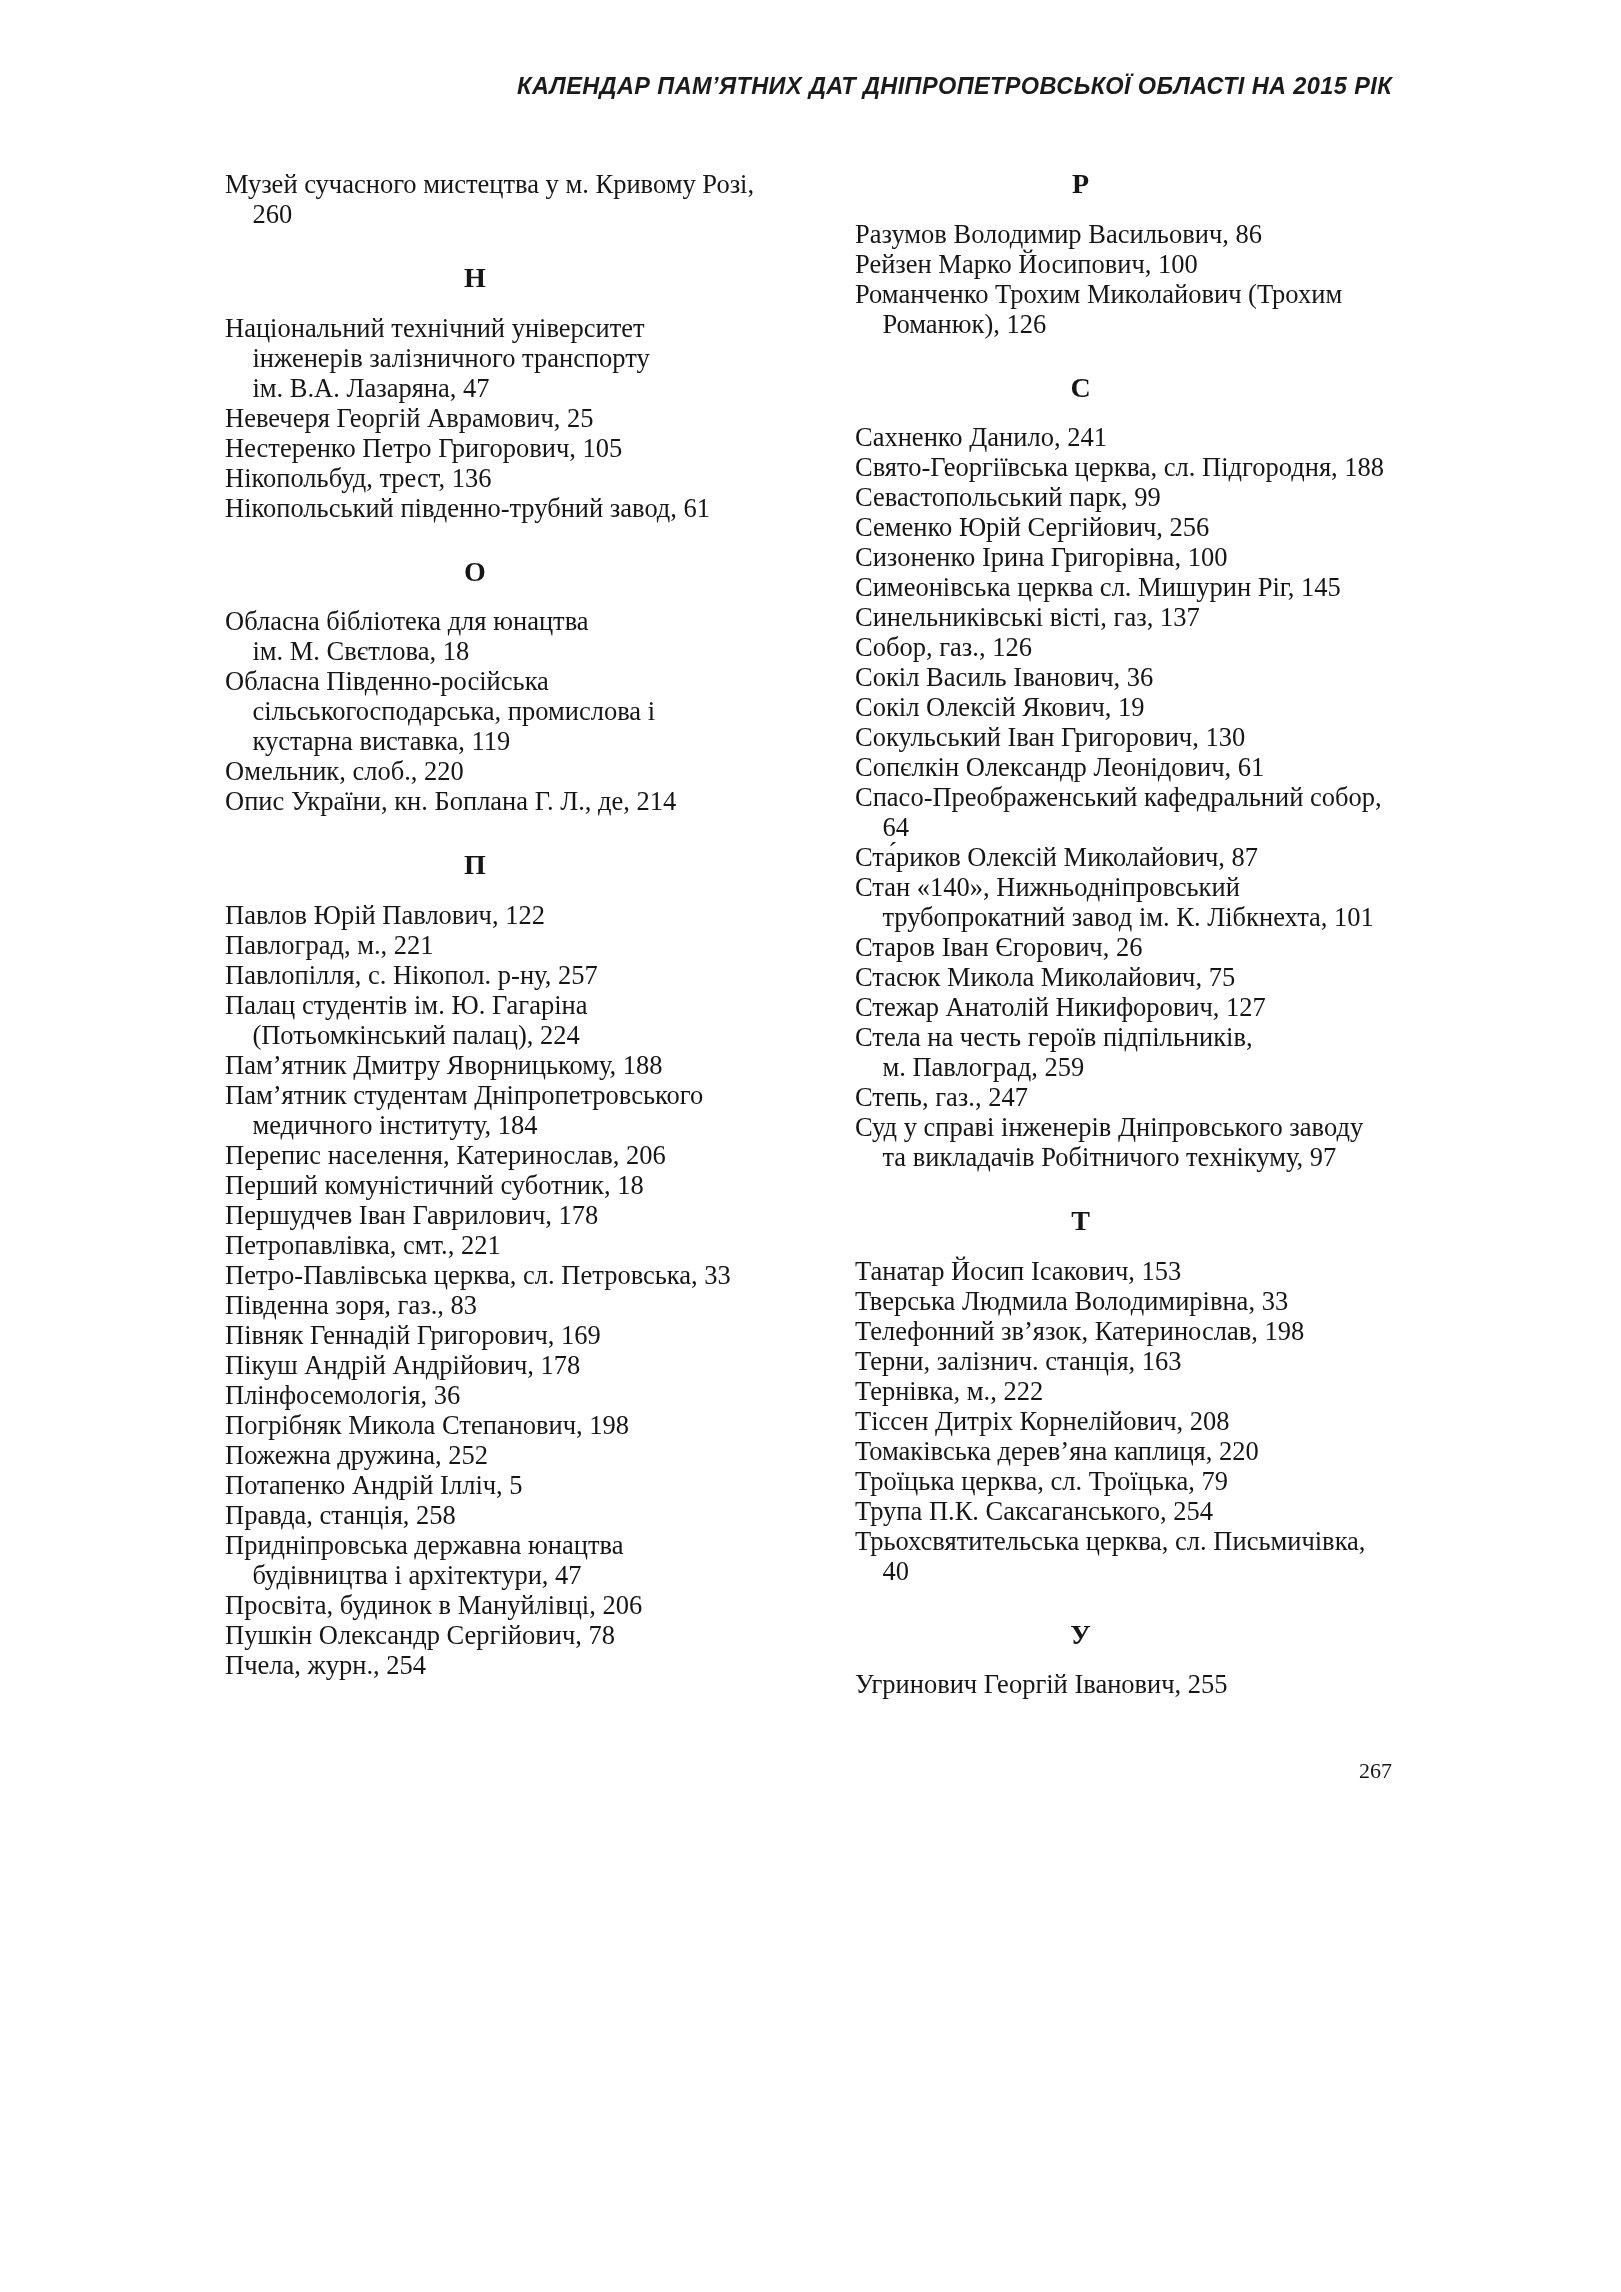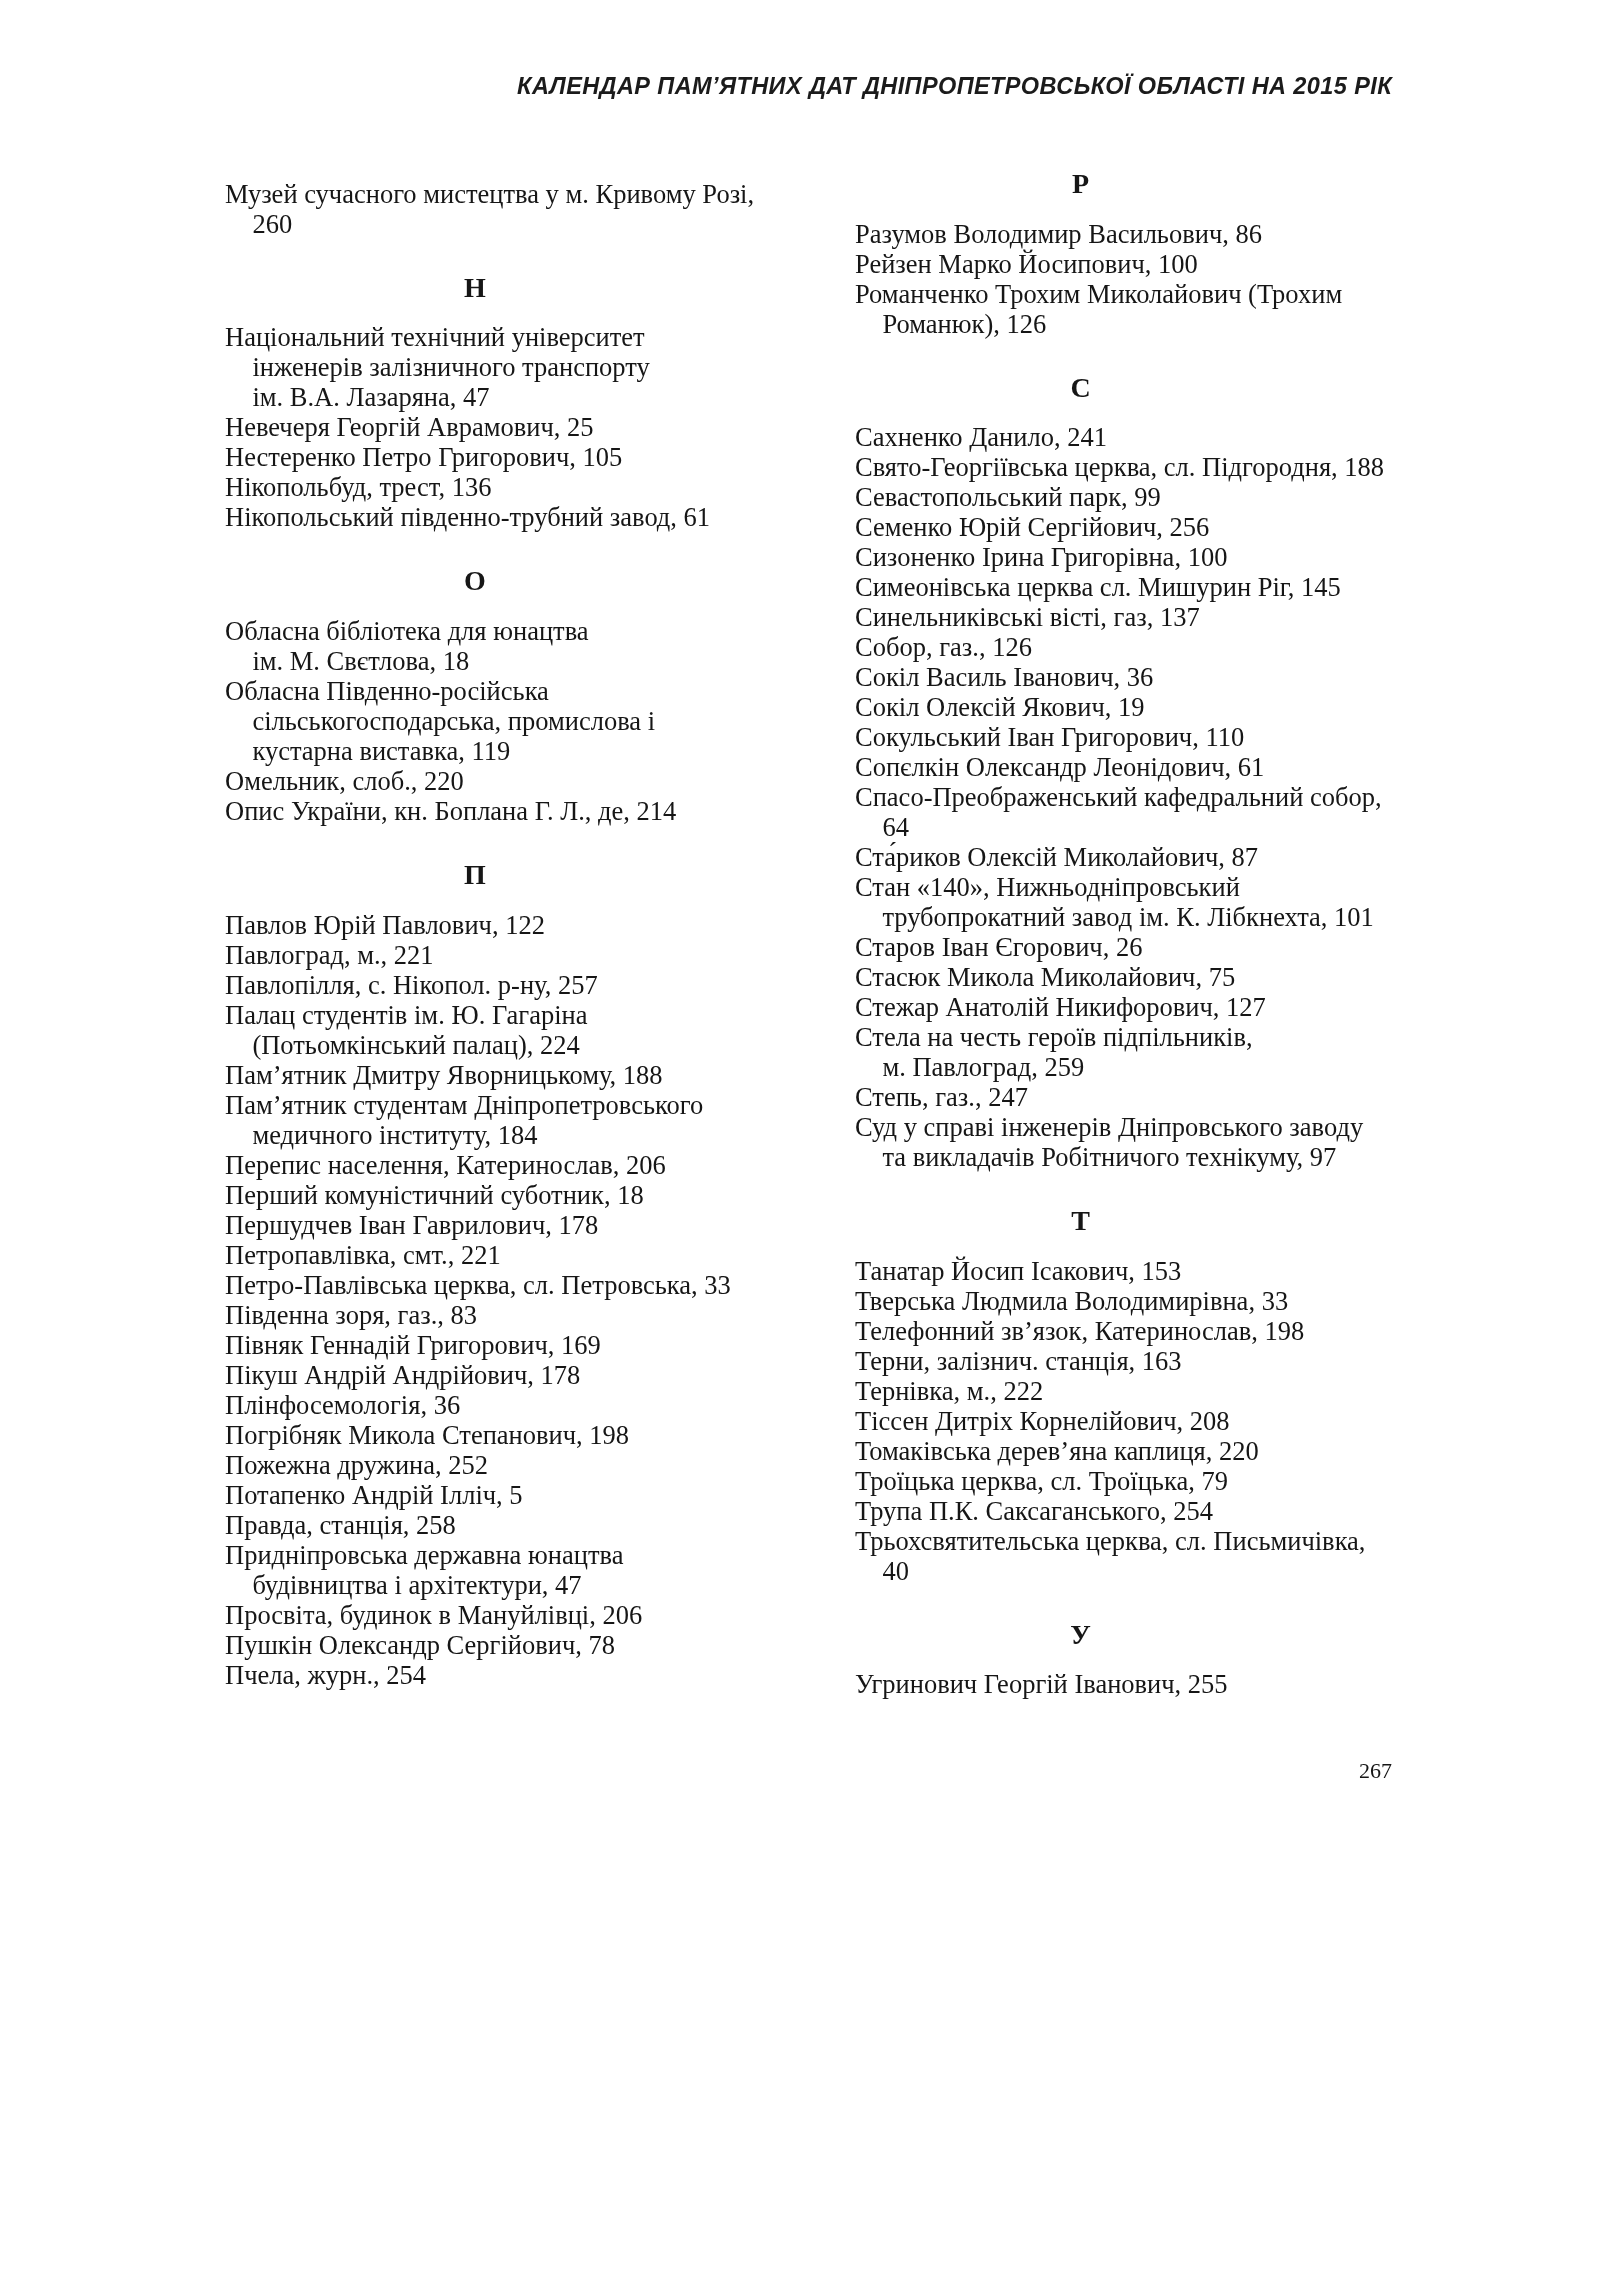--- a/index.html
+++ b/index.html
@@ -23,21 +23,21 @@
     letter-spacing: 0.4px;
     white-space: nowrap;
     color: #1b1b1b;
     text-align: right;
   }
   .columns {
     position: absolute;
     top: 169px;
     left: 225px;
     display: flex;
-    align-items: center;
+    align-items: flex-start;
   }
   .col { flex: none; }
   .col-left  { width: 630px; }
   .col-right { width: 551px; }
   .entry { margin: 0; }
   .entry-line {
     font-size: 26.5px;
     line-height: 30px;
     white-space: nowrap;
   }
@@ -219,21 +219,21 @@
         <div class="entry">
           <div class="entry-line first">Собор, газ., 126</div>
         </div>
         <div class="entry">
           <div class="entry-line first">Сокіл Василь Іванович, 36</div>
         </div>
         <div class="entry">
           <div class="entry-line first">Сокіл Олексій Якович, 19</div>
         </div>
         <div class="entry">
-          <div class="entry-line first">Сокульський Іван Григорович, 110</div>
+          <div class="entry-line first">Сокульський Іван Григорович, 130</div>
         </div>
         <div class="entry">
           <div class="entry-line first">Сопєлкін Олександр Леонідович, 61</div>
         </div>
         <div class="entry">
           <div class="entry-line first">Спасо-Преображенський кафедральний собор,</div>
           <div class="entry-line cont">64</div>
         </div>
         <div class="entry">
           <div class="entry-line first">Ста́риков Олексій Миколайович, 87</div>

